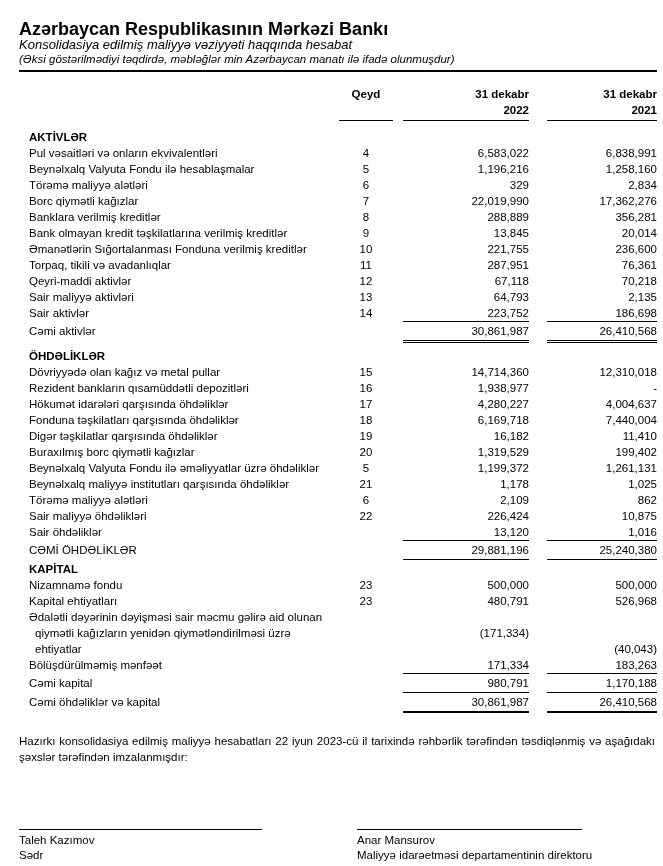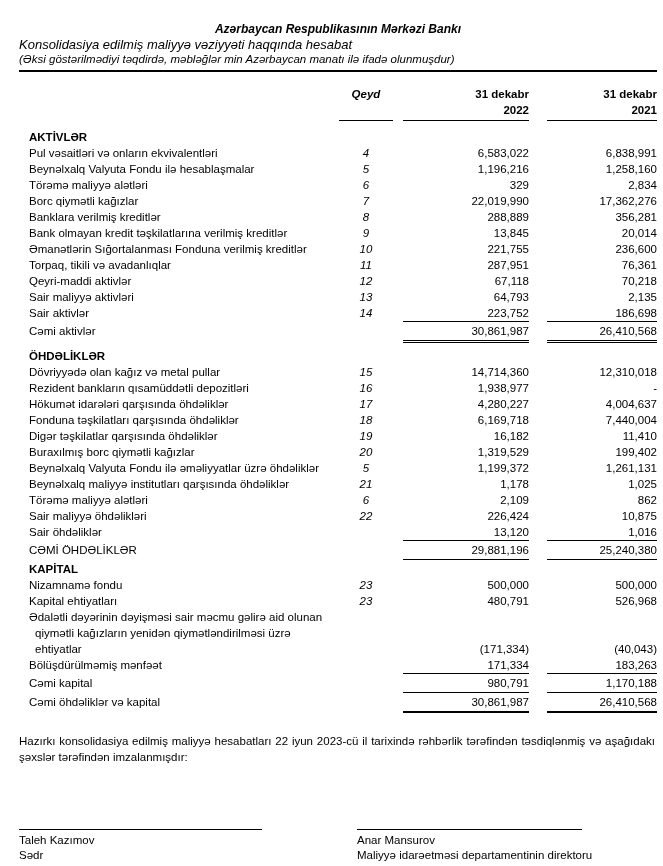--- a/index.html
+++ b/index.html
@@ -5,30 +5,30 @@
   * { box-sizing: border-box; }
   html,body { margin:0; padding:0; }
   body {
     width:663px; height:866px; background:#ffffff; color:#000;
     font-family:"Liberation Sans","DejaVu Sans",sans-serif;
     font-size:11.5px; overflow:hidden;
   }
   .page { padding:22px 6px 0 19px; width:663px; height:866px; }
 
   
-  .doc-title { font-weight:bold; font-style:italic; font-size:12px; line-height:15px;text-align:center; }
+  .doc-title { font-weight:bold; font-size:18px; line-height:15px; }
   .doc-subtitle { font-style:italic; font-size:13px; line-height:15px; }
   .doc-note { font-style:italic; font-size:11.5px; line-height:15px; }
   .header-rule { border-bottom:2px solid #000; margin-top:3px; }
 
   
   .table { margin-top:14px; }
   .row { display:flex; align-items:baseline; line-height:16px; }
   .lbl { flex:1; padding-left:10px; }
-  .note-cell { width:54px; text-align:center;font-style:italic; }
+  .note-cell { width:54px; text-align:center; }
   .sp { width:10px; } .sp2 { width:18px; }
   .val { width:126px; text-align:right; }
   .val2 { width:110px; text-align:right; }
 
   .thead { align-items:stretch; font-weight:bold; margin-bottom:8px; }
   .thead .note-cell, .thead .val, .thead .val2 {
     border-bottom:1.5px solid #000; padding-bottom:2px;
     display:flex; flex-direction:column; justify-content:flex-start;
   }
   .thead .note-cell { justify-content:flex-start; }
@@ -37,21 +37,21 @@
   .section { margin-top:1px; }
 
   .total .lbl, .total .val, .total .val2 { font-weight:normal; }
   .total .val, .total .val2 { border-top:1px solid #000; padding-top:1px; padding-bottom:1px; }
   .total.no-top .val, .total.no-top .val2 { border-top:none; }
   .u-double .val, .u-double .val2 { border-bottom:3px double #000; }
   .u-single .val, .u-single .val2 { border-bottom:1px solid #000; }
   .u-thick  .val, .u-thick  .val2 { border-bottom:2.5px solid #000; }
   .u-double { margin-bottom:5px; }
 
-  .wrapped { align-items:flex-end; }
+  .wrapped { align-items:center; }
   .wrapped .val2 { align-self:flex-end; }
   .wrap-cont { padding-left:6px; }
 
   
   .approval { margin:20px 2px 0 0; text-align:justify; line-height:16px; }
   .sigs { margin-top:64px; display:flex; }
   .sig-left { width:338px; }
   .sig-right { flex:1; }
   .sig-line { border-top:1.2px solid #000; margin-bottom:3px; }
   .sig-left .sig-line { width:243px; }

